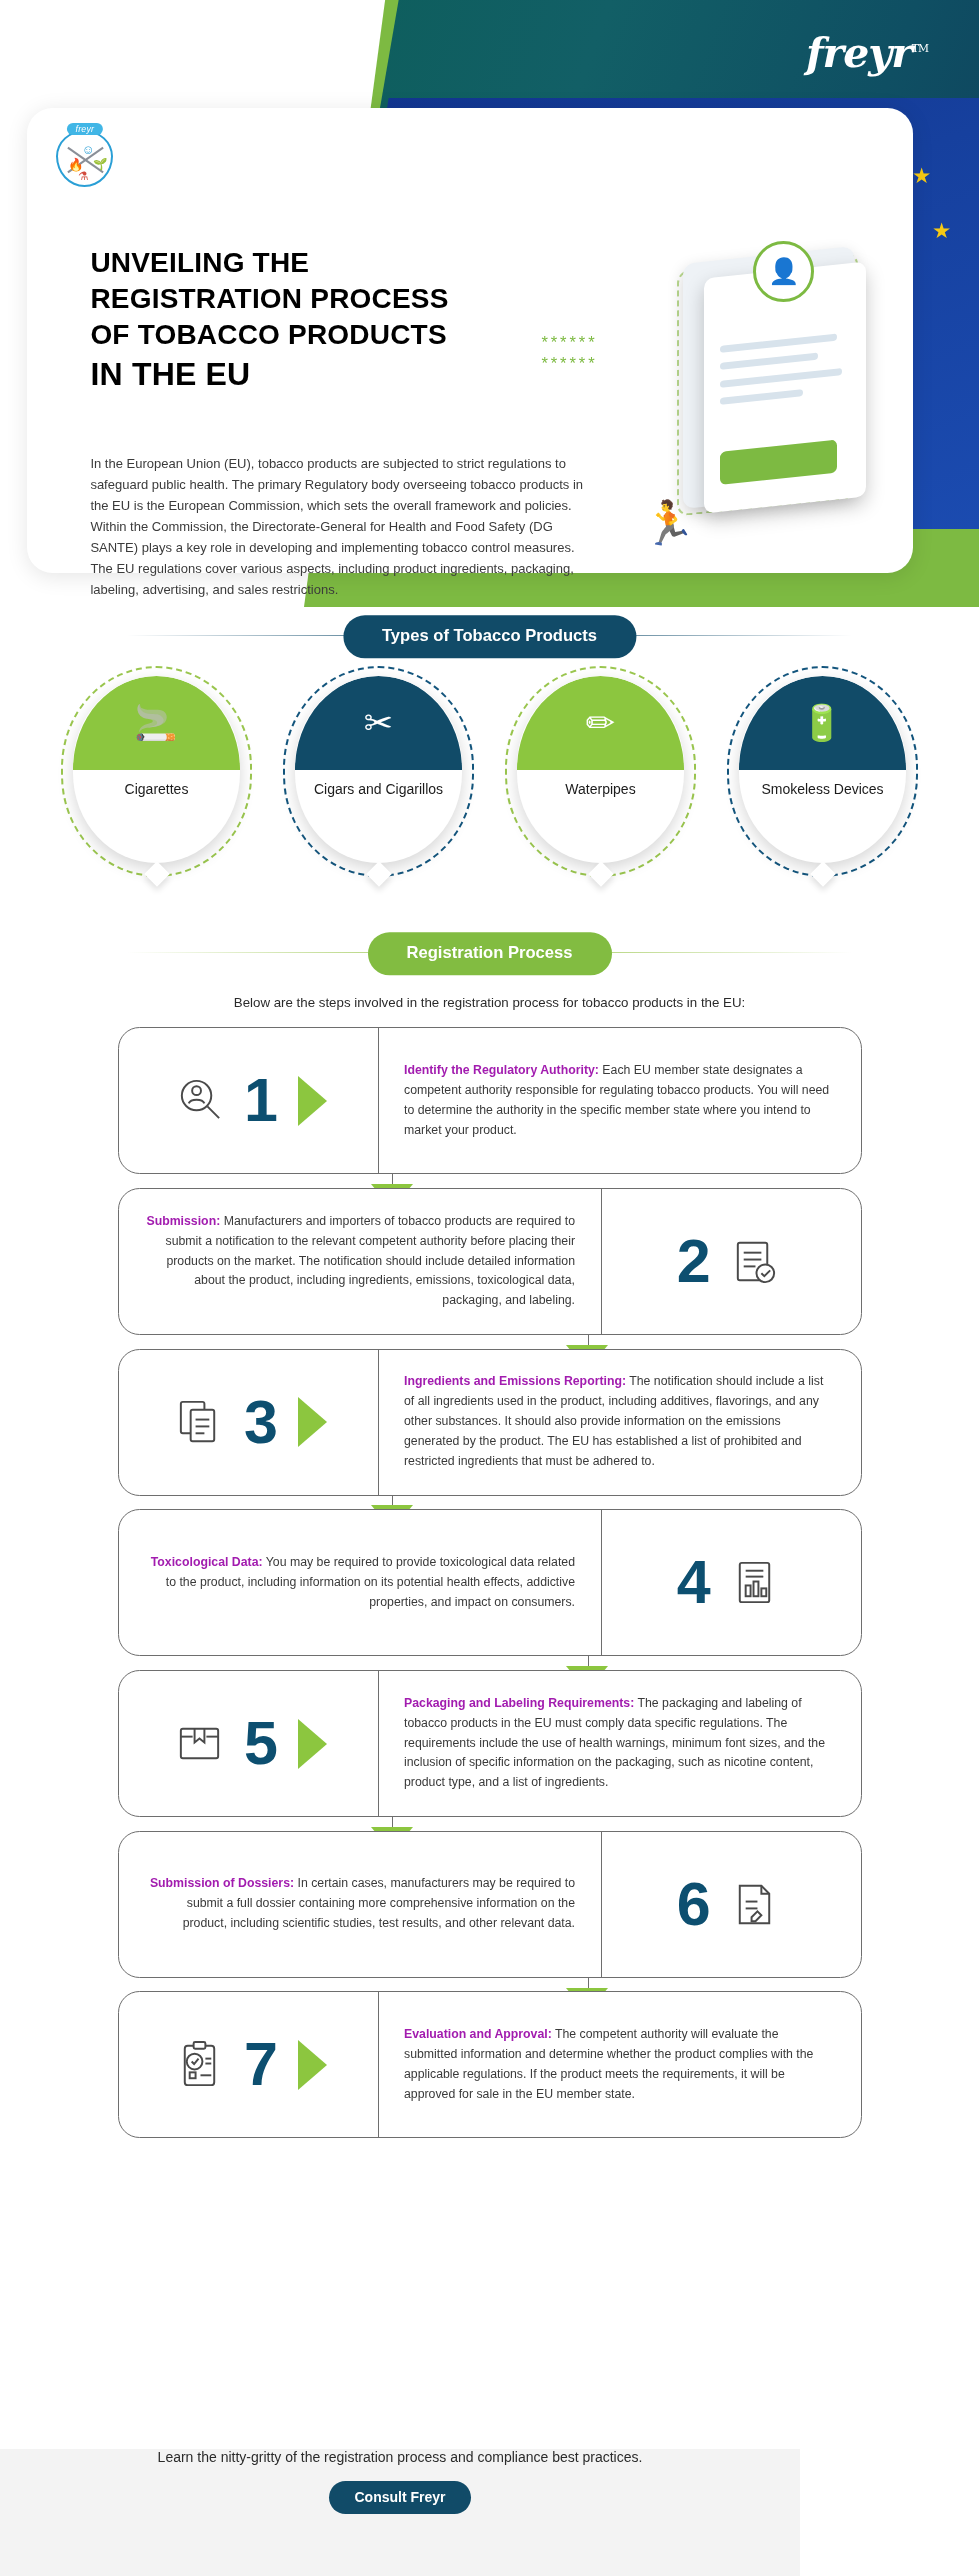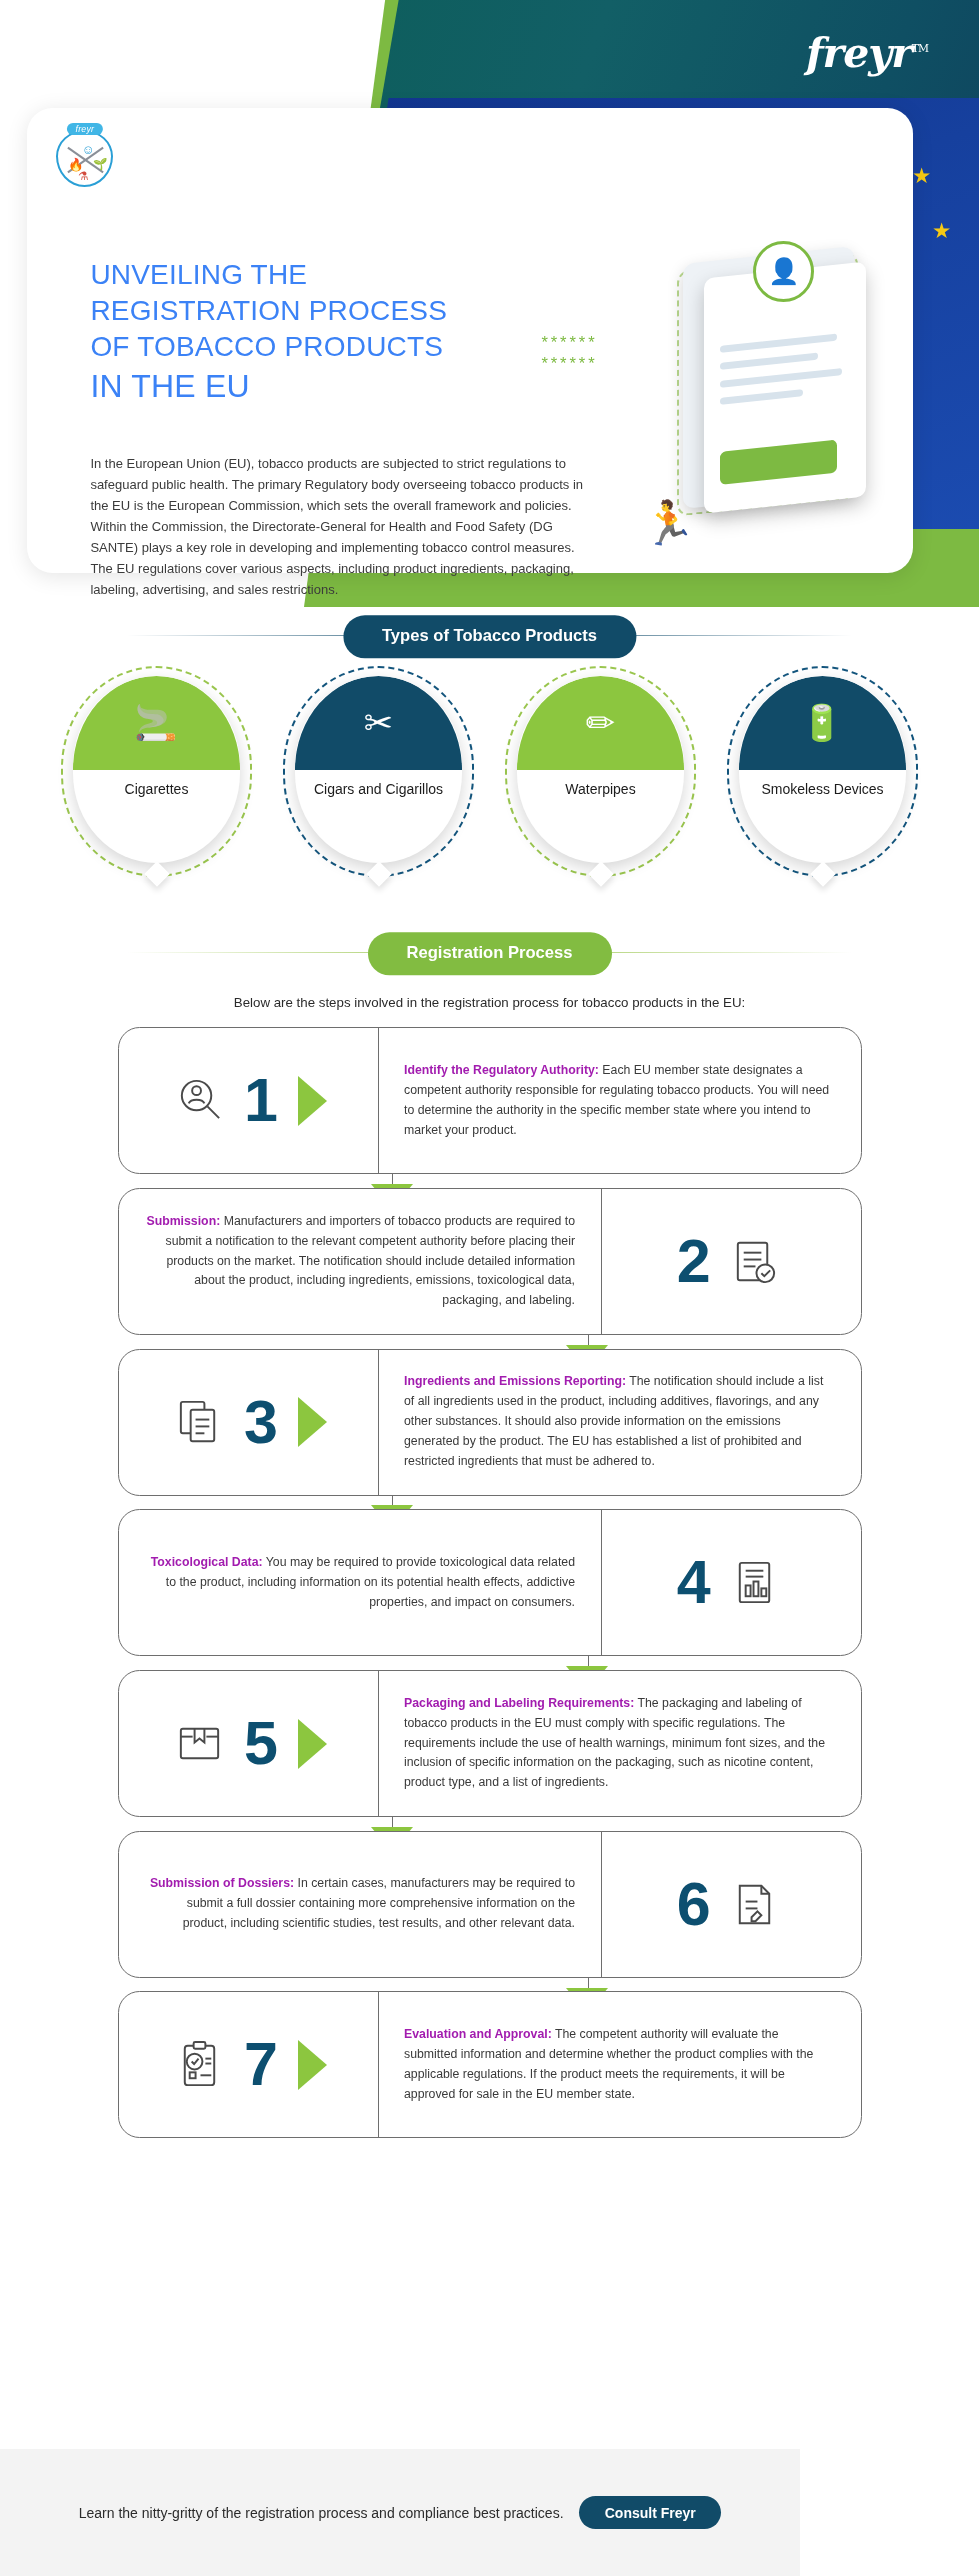--- a/index.html
+++ b/index.html
@@ -85,22 +85,22 @@
 
   .freyr-logo {
     position: absolute; right: 51px; top: 29px;
     font-family: "DejaVu Serif", serif;
     font-style: italic; font-weight: 700;
     font-size: 41px; color: #ffffff; letter-spacing: -1px;
   }
   .freyr-logo sup { font-size: 10.8px; font-style: normal; font-weight: 400; vertical-align: super; }
 
   .hero-title {
-    position: absolute; left: 63px; top: 149px; width: 509px;
-    font-size: 28px; font-weight: 400; color: #3b82f6;
+    position: absolute; left: 63px; top: 137px; width: 509px;
+    font-size: 28px; font-weight: 700; color: #000000;
     line-height: 1.28; letter-spacing: 0.2px;
   }
   .hero-title .big { font-size: 32px; display: block; margin-top: 2px; }
   .hero-para {
     position: absolute; left: 63px; top: 345px; width: 509px;
     font-size: 13px; line-height: 1.62; color: #3b3b3b;
   }
 
   
   .hero-art { position: absolute; left: 607px; top: 127px; width: 313px; height: 323px; }
@@ -244,21 +244,21 @@
   .notch-down {
     position: absolute; top: -1px; width: 0; height: 0;
     border-left: 21.5px solid transparent; border-right: 21.5px solid transparent;
     border-top: 25.5px solid #8cc63f;
   }
 
   
   .footer {
     position: absolute; left: 0; bottom: 0;
     width: 800px; height: 127px; background: #f3f3f3;
-    display: flex; align-items: center; justify-content: center; gap: 15.7px;
+    display: flex; flex-direction: column; align-items: center; gap: 15.7px;
   }
   .footer-text { font-size: 14px; color: #2b2b2b; }
   .footer-btn {
     background: #114b68; color: #ffffff; font-size: 14px; font-weight: 700;
     border: none; border-radius: 19.6px; padding: 8.8px 25.5px; cursor: pointer;
   }
 </style>
 </head>
 <body>
 
@@ -496,21 +496,21 @@
           <path d="M22 12v14l5-4 5 4V12"></path>
           <line x1="8" y1="20" x2="20" y2="20"></line>
             <line x1="34" y1="20" x2="46" y2="20"></line>
         </svg>
       </span>
       <span class="step-num">5</span>
       <span class="chev-green"></span>
     </div>
     <div class="txt-cell">
       <p class="step-text">
-        <b>Packaging and Labeling Requirements:</b><span> The packaging and labeling of tobacco products in the EU must comply with specific regulations. The requirements include the use of health warnings, minimum font sizes, and the inclusion of specific information on the packaging, such as nicotine content, product type, and a list of ingredients.</span>
+        <b>Packaging and Labeling Requirements:</b><span> The packaging and labeling of tobacco products in the EU must comply data specific regulations. The requirements include the use of health warnings, minimum font sizes, and the inclusion of specific information on the packaging, such as nicotine content, product type, and a list of ingredients.</span>
       </p>
     </div>
   </div>
 
   <div class="connector">
     <span class="vline" style="left:274px;"></span>
     <span class="notch-down" style="left:253px;top:9.8px;"></span>
   </div>
 
   <div class="step right">

